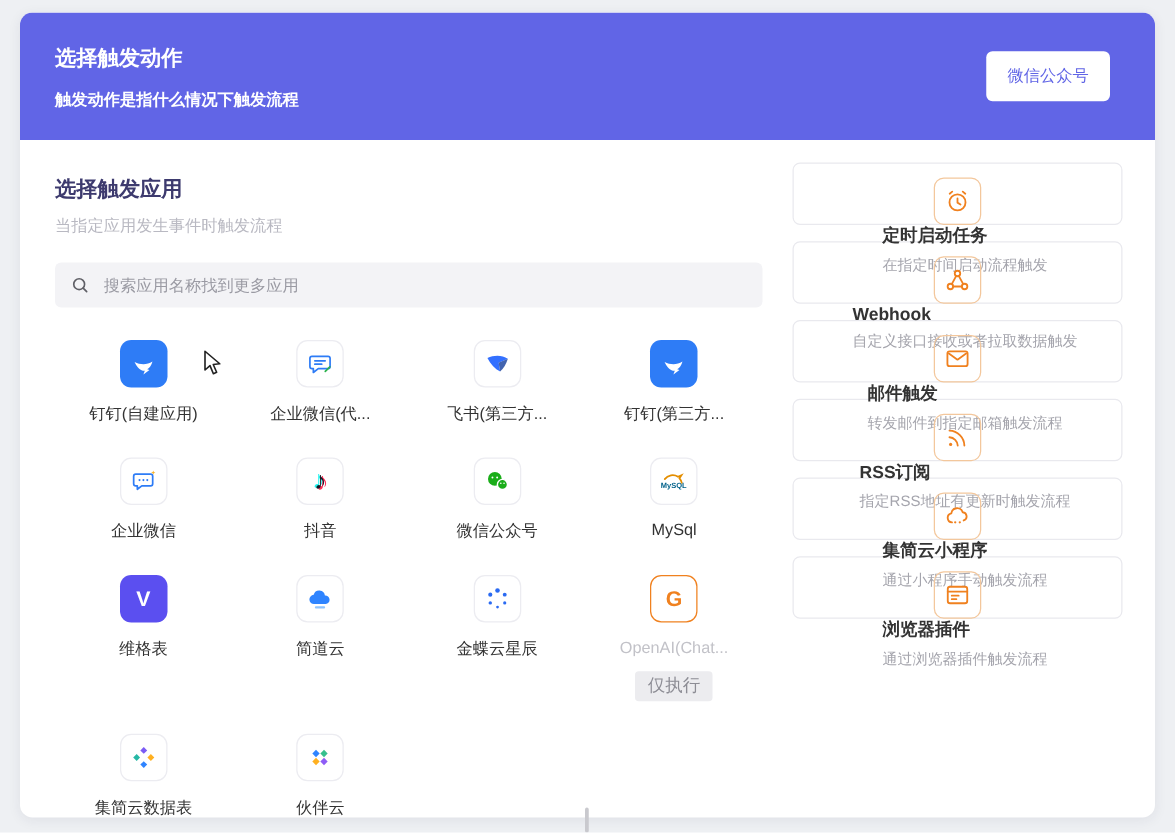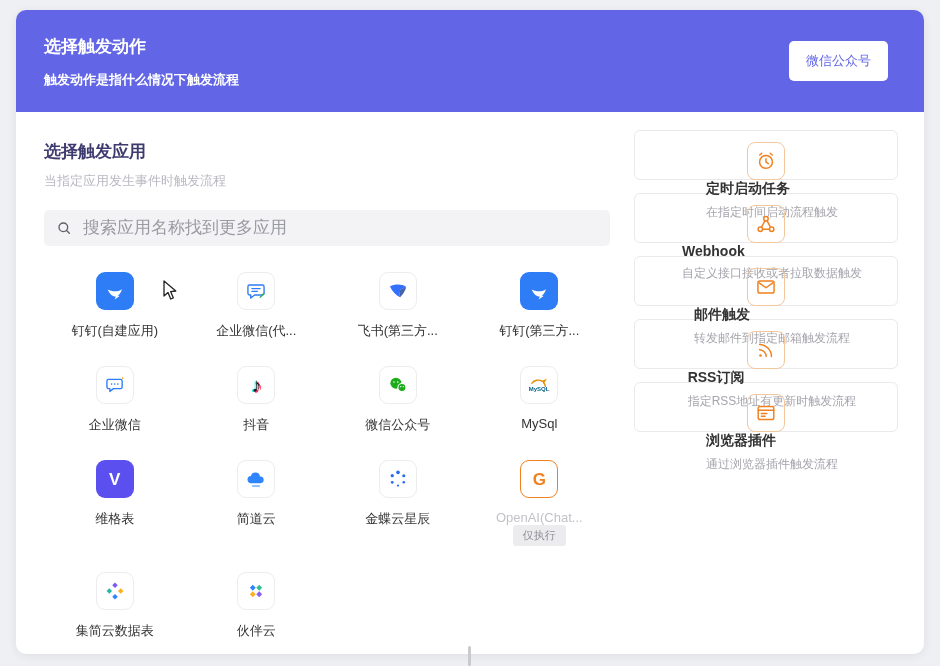--- a/index.html
+++ b/index.html
@@ -34,21 +34,21 @@
   
   .main-title{font-size:17px;font-weight:bold;color:var(--title,#3d3a6e);margin-top:10px;}
   .main-sub{font-size:13px;color:#b9b9c2;margin-top:9px;}
   .search{
     margin-top:20px;height:36px;background:#f3f3f6;border-radius:5px;
     display:flex;align-items:center;padding:0 12px;box-sizing:border-box;
   }
   .search svg{margin-right:9px;flex-shrink:0;}
   .search input{
     border:none;background:transparent;outline:none;width:100%;
-    font-size:17px;color:#333;font-family:inherit;
+    font-size:13px;color:#333;font-family:inherit;
   }
   .search input::placeholder{color:#9a9aa3;}
   .tab-bar{
     display:flex;gap:26px;margin-top:22px;
     border-bottom:1px solid #ececf1;position:relative;
   }
   .tab{font-size:14px;color:#333;padding-bottom:13px;cursor:pointer;white-space:nowrap;}
   .tab.active{color:var(--accent,#6165e6);font-weight:bold;border-bottom:2px solid var(--accent,#6165e6);margin-bottom:-1px;}
   .tab .caret{font-size:10px;color:#555;margin-left:5px;}
   .app-grid{
@@ -60,22 +60,22 @@
     width:38px;height:38px;border-radius:9px;box-sizing:border-box;
     display:flex;align-items:center;justify-content:center;background:#fff;
   }
   .tile.bordered{border:1px solid #ececf1;}
   .app .label{
     font-size:13px;color:#333;margin-top:12px;max-width:110px;
     white-space:nowrap;overflow:hidden;text-overflow:ellipsis;text-align:center;
   }
   .app.dimmed .label{color:#c2c2c8;}
   .badge{
-    margin-top:0;background:#ececef;color:#8d8d95;
-    font-size:11px;padding:3px 10px;border-radius:3px;
+    margin-top:12px;background:#ececef;color:#8d8d95;
+    font-size:14px;padding:3px 10px;border-radius:3px;
   }
   
   .trigger-card{
     border:1px solid #e9e9ee;border-radius:6px;height:50px;box-sizing:border-box;
     padding:11px 12px;display:flex;align-items:center;margin-bottom:13px;cursor:pointer;
     background:#fff;
     flex-direction:column;
   }
   .icon-box{
     width:38px;height:38px;flex-shrink:0;border-radius:8px;box-sizing:border-box;
@@ -302,20 +302,33 @@
             </svg>
           </div>
           <div class="ci-text">
             <div class="ci-title">RSS订阅</div>
             <div class="ci-desc">指定RSS地址有更新时触发流程</div>
           </div>
         </div>
         <div class="trigger-card">
           <div class="icon-box">
             <svg viewBox="0 0 24 24" width="22" height="22" fill="none" stroke="currentColor" stroke-width="1.6" stroke-linecap="round" stroke-linejoin="round">
+              <path d="M7.2 17.3a4 4 0 0 1-.6-7.9 5.1 5.1 0 0 1 9.9-.9 3.7 3.7 0 0 1 .9 7.2"></path>
+              <circle cx="10" cy="17.3" r="1" fill="currentColor" stroke="none"></circle>
+              <circle cx="14" cy="17.3" r="1" fill="currentColor" stroke="none"></circle>
+            </svg>
+          </div>
+          <div class="ci-text">
+            <div class="ci-title">集简云小程序</div>
+            <div class="ci-desc">通过小程序手动触发流程</div>
+          </div>
+        </div>
+        <div class="trigger-card">
+          <div class="icon-box">
+            <svg viewBox="0 0 24 24" width="22" height="22" fill="none" stroke="currentColor" stroke-width="1.6" stroke-linecap="round" stroke-linejoin="round">
               <rect x="3.5" y="4.8" width="17" height="14.4" rx="2"></rect>
               <path d="M3.5 9h17"></path>
               <path d="M7 12.6h6M7 15.6h4"></path>
             </svg>
           </div>
           <div class="ci-text">
             <div class="ci-title">浏览器插件</div>
             <div class="ci-desc">通过浏览器插件触发流程</div>
           </div>
         </div>

